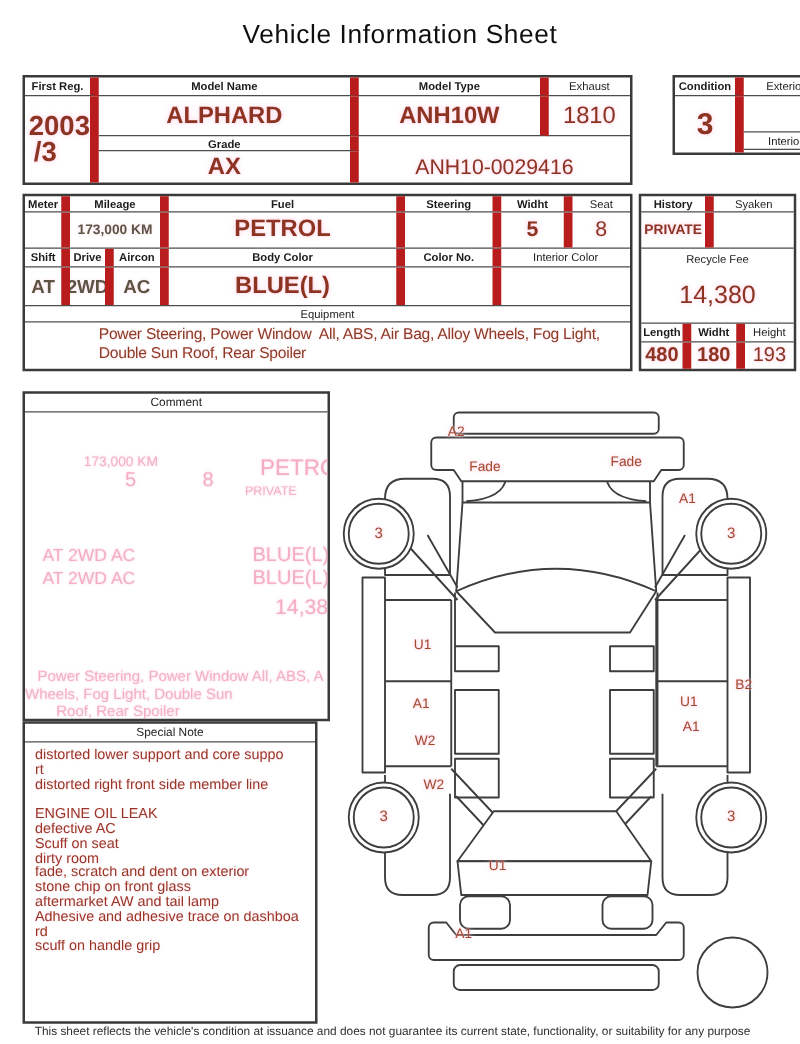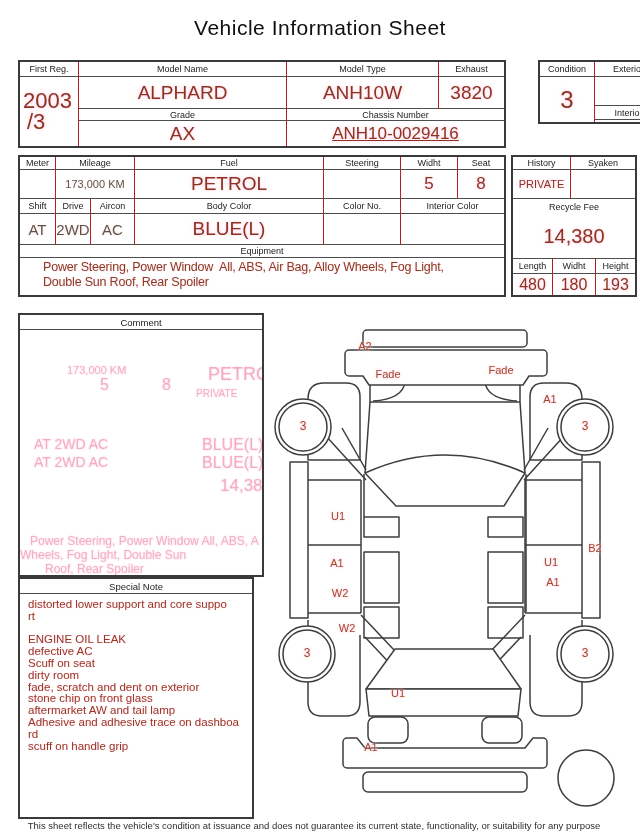--- a/index.html
+++ b/index.html
@@ -3,55 +3,55 @@
 <meta charset="utf-8">
 <style>
   html,body{margin:0;padding:0;}
   body{width:640px;height:835px;background:#fff;position:relative;
        font-family:"Liberation Sans",sans-serif;color:#1c1c1c;overflow:hidden;}
   .abs{position:absolute;box-sizing:border-box;}
   .box{position:absolute;box-sizing:border-box;border:2px solid #3a3a3a;background:#fff;}
   .hdr{font-size:9px;color:#1c1c1c;display:flex;align-items:center;justify-content:center;
        white-space:nowrap;overflow:hidden;}
   .cell{box-sizing:border-box;display:flex;align-items:center;justify-content:center;overflow:hidden;}
-  .br{border-right:1px solid #b91c1c;}
+  .br{border-right:7px solid #b91c1c;font-weight:bold;}
   .bb{border-bottom:1px solid #4d4d4d;}
   .val{color:#8c3322;text-shadow:0 0 2px #ffd0e2,0 0 6px #ffdcea;white-space:nowrap;}
   .val-dark{color:#5e5445;text-shadow:0 0 3px #ffdcea;white-space:nowrap;}
   #title{top:16px;left:0;right:0;text-align:center;font-size:21px;letter-spacing:.5px;color:#0f0f0f;}
   
   #t1{left:18px;top:60px;width:488px;height:88px;display:grid;
       grid-template-columns:59px 208px 152px 1fr;grid-template-rows:15px 32px 12px 1fr;}
   .t1-fr-h{grid-area:1/1/2/2;}  .t1-fr-v{grid-area:2/1/5/2;flex-direction:column;align-items:flex-start;}
   .t1-mn-h{grid-area:1/2/2/3;}  .t1-mn-v{grid-area:2/2/3/3;}
   .t1-mt-h{grid-area:1/3/2/4;}  .t1-mt-v{grid-area:2/3/3/4;}
   .t1-ex-h{grid-area:1/4/2/5;}  .t1-ex-v{grid-area:2/4/3/5;}
   .t1-gr-h{grid-area:3/2/4/3;}  .t1-gr-v{grid-area:4/2/5/3;}
-  .t1-ch-h{grid-area:3/3/4/5;}  .t1-ch-v{grid-area:4/3/5/5;text-decoration:underline;}
+  .t1-ch-h{grid-area:3/3/4/5;}  .t1-ch-v{grid-area:4/3/5/5;}
   .fs19{font-size:19px;} .fs17{font-size:17px;} .fs22{font-size:22px;}
   .firstreg-line{line-height:.95;padding-left:3px;}
   .firstreg-line2{line-height:.95;padding-left:7px;}
   
   #cb{left:518px;top:60px;width:126px;height:64px;display:grid;
       grid-template-columns:55px 1fr;grid-template-rows:15px 29px 14px 1fr;margin-left:20px;}
   .cb-c-h{grid-area:1/1/2/2;} .cb-e-h{grid-area:1/2/2/3;}
   .cb-c-v{grid-area:2/1/5/2;font-size:24px;} .cb-e1{grid-area:2/2/3/3;}
   .cb-i-h{grid-area:3/2/4/3;} .cb-e2{grid-area:4/2/5/3;}
   
   #t2{left:18px;top:155px;width:488px;height:142px;display:flex;flex-direction:column;}
   #t2r{left:511px;top:155px;width:126px;height:142px;display:flex;flex-direction:column;}
   .trow{display:flex;border-bottom:1px solid #4d4d4d;box-sizing:border-box;flex:0 0 auto;}
   .trow:last-child{border-bottom:none;flex:1 1 auto;}
   .nb{border-bottom:none;}
   .w36{width:36px;} .w79{width:79px;} .w189{width:189px;} .w77{width:77px;} .w57{width:57px;}
   .w35{width:35px;} .w44{width:44px;} .w58{width:58px;} .w40{width:40px;} .w43{width:43px;}
   .wfl{flex:1;}
   .equip-text{padding:2px 23px;font-size:12.5px;line-height:1.16;letter-spacing:-0.2px;
       color:#8c3a22;text-shadow:0 0 2px #ffd9e8;white-space:pre-wrap;overflow:hidden;
-      align-items:flex-start !important;justify-content:flex-start !important;text-align:left;}
+      align-items:flex-start !important;justify-content:flex-start !important;text-align:left;margin-left:36px;}
   
   #comment{left:18px;top:313px;width:246px;height:264px;}
   #special{left:18px;top:577px;width:236px;height:242px;}
   .pane-hdr{height:14px;border-bottom:1px solid #4d4d4d;font-size:9.5px;
       display:flex;align-items:center;justify-content:center;}
   #ghosts{position:absolute;left:0;top:15px;right:0;bottom:0;overflow:hidden;}
   .ghost{position:absolute;color:rgba(238,140,173,.62);text-shadow:0 0 2px rgba(250,190,210,.8);
       white-space:nowrap;}
   #note-lines{padding:5px 8px 0 8px;font-size:11.5px;line-height:11.8px;color:#993525;
       text-shadow:0 0 2px #ffdce9;}
@@ -73,24 +73,23 @@
   <div class="cell hdr br bb t1-fr-h">First Reg.</div>
   <div class="cell val fs22 br t1-fr-v">
     <div class="firstreg-line">2003</div>
     <div class="firstreg-line2">/3</div>
   </div>
   <div class="cell hdr br bb t1-mn-h">Model Name</div>
   <div class="cell val fs19 br bb t1-mn-v">ALPHARD</div>
   <div class="cell hdr br bb t1-mt-h">Model Type</div>
   <div class="cell val fs19 br bb t1-mt-v">ANH10W</div>
   <div class="cell hdr bb t1-ex-h">Exhaust</div>
-  <div class="cell val fs19 bb t1-ex-v">3820</div>
+  <div class="cell val fs19 bb t1-ex-v">1810</div>
   <div class="cell hdr br bb t1-gr-h">Grade</div>
   <div class="cell val fs19 br t1-gr-v">AX</div>
-  <div class="cell hdr bb t1-ch-h">Chassis Number</div>
   <div class="cell val fs17 t1-ch-v">ANH10-0029416</div>
 </div>
 
 <div id="cb" class="box">
   <div class="cell hdr br bb cb-c-h">Condition</div>
   <div class="cell hdr bb cb-e-h">Exterior</div>
   <div class="cell val br cb-c-v">3</div>
   <div class="cell bb cb-e1"></div>
   <div class="cell hdr bb cb-i-h">Interior</div>
   <div class="cell cb-e2"></div>
@@ -181,20 +180,21 @@
       <span class="ghost" style="left: 0px; top: 218px; font-size: 12px;">Wheels, Fog Light, Double Sun</span>
       <span class="ghost" style="left: 25px; top: 232px; font-size: 12px;">Roof, Rear Spoiler</span>
     </div>
 </div>
 
 <div id="special" class="box">
   <div class="pane-hdr">Special Note</div>
   <div id="note-lines">
       <div class="note-line">distorted lower support and core suppo</div>
       <div class="note-line">rt</div>
+      <div class="note-line">distorted right front side member line</div>
       <div class="note-line">&nbsp;</div>
       <div class="note-line">ENGINE OIL LEAK</div>
       <div class="note-line">defective AC</div>
       <div class="note-line">Scuff on seat</div>
       <div class="note-line">dirty room</div>
       <div class="note-line">fade, scratch and dent on exterior</div>
       <div class="note-line">stone chip on front glass</div>
       <div class="note-line">aftermarket AW and tail lamp</div>
       <div class="note-line">Adhesive and adhesive trace on dashboa</div>
       <div class="note-line">rd</div>

